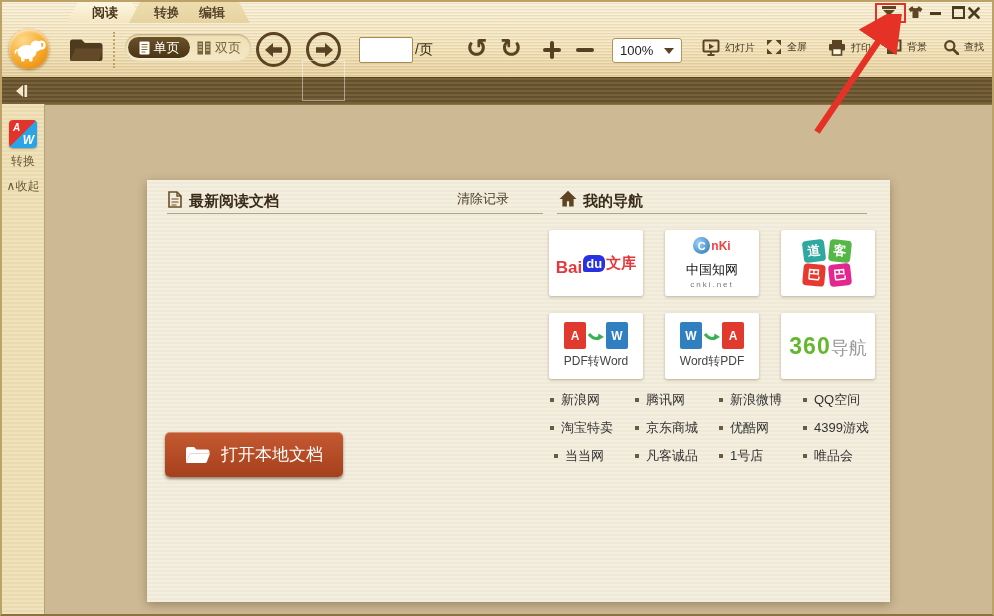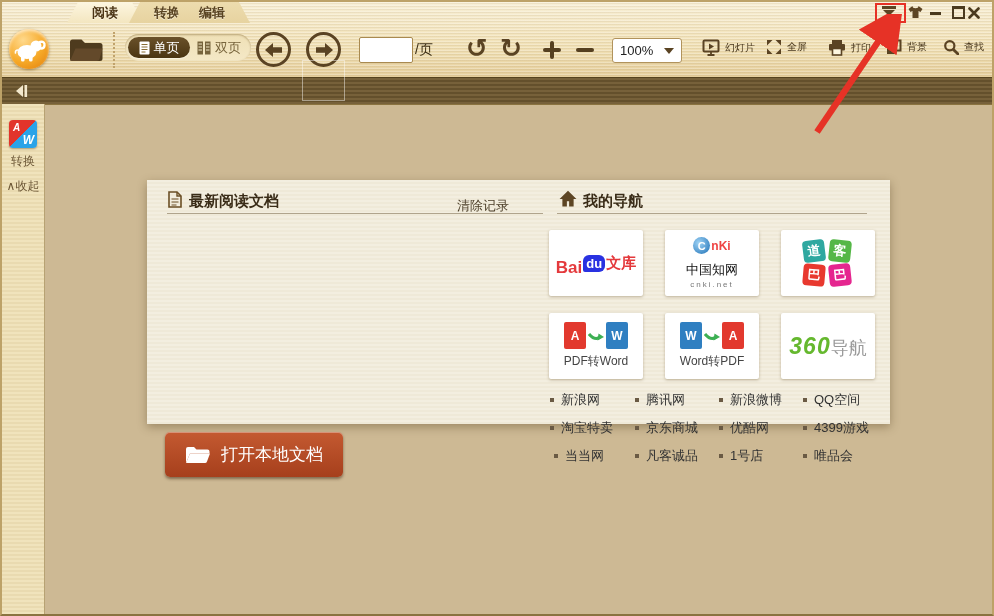--- a/index.html
+++ b/index.html
@@ -90,27 +90,27 @@
   .conv-icon{
     position:absolute;left:7px;top:16px;width:28px;height:28px;border-radius:4px;
     background:linear-gradient(135deg,#e2342b 0 50%,#2aa3e8 50% 100%);
     box-shadow:0 1px 2px rgba(80,50,10,.4);
   }
   .conv-icon .a{position:absolute;left:4px;top:2px;color:#fff;font-size:10px;font-weight:bold;font-style:italic;}
   .conv-icon .w{position:absolute;right:3px;bottom:1px;color:#fff;font-size:12px;font-weight:bold;font-style:italic;}
   .sb-label{position:absolute;left:0;width:42px;text-align:center;font-size:12px;color:#6b5636;}
   
   .panel{
-    position:absolute;left:145px;top:178px;width:743px;height:244px;
+    position:absolute;left:145px;top:178px;width:743px;height:422px;
     background:repeating-linear-gradient(180deg,#f3eee0 0 2px,#efe9d8 2px 4px);
     box-shadow:0 3px 9px rgba(80,60,30,.40);
   }
   .ph-title{position:absolute;font-size:15px;font-weight:bold;color:#3a2c18;}
   .ph-underline{position:absolute;top:33px;border-bottom:1px solid #b0a48c;}
-  .clearrec{position:absolute;left:310px;top:17px;font-size:13px;color:#4a3c26;cursor:pointer;}
+  .clearrec{position:absolute;left:310px;top:10px;font-size:13px;color:#4a3c26;cursor:pointer;}
   .openbtn{
     position:absolute;left:18px;top:252px;width:178px;height:45px;border-radius:5px;
     background:linear-gradient(#c45a31,#a63f1c);border:none;
     box-shadow:0 2px 3px rgba(60,30,10,.5), inset 0 1px 0 rgba(255,255,255,.35);
     display:flex;align-items:center;justify-content:center;gap:10px;
     color:#fff;font-size:17px;cursor:pointer;font-family:inherit;
   }
   .tile{
     position:absolute;width:94px;height:66px;background:#fff;border-radius:2px;
     box-shadow:0 1px 3px rgba(120,100,60,.45);
@@ -134,21 +134,21 @@
   .d88 .c1{background:#55b747;transform:rotate(6deg);}
   .d88 .c2{background:#e8392f;transform:rotate(5deg);}
   .d88 .c3{background:#e5268f;transform:rotate(-6deg);}
   
   .docrow{display:flex;align-items:center;gap:2px;}
   .doc{width:22px;height:27px;border-radius:2px;color:#fff;font-weight:bold;font-size:12px;display:flex;align-items:center;justify-content:center;}
   .doc.red{background:#e2392e;}
   .doc.blue{background:#2f7fc1;}
   .tile-label{font-size:12px;color:#444;margin-top:4px;}
   
-  .n360-brand{color:#65b82e;font-weight:bold;font-size:23px;letter-spacing:1px;display:inline;font-style:italic;}
+  .n360-brand{color:#65b82e;font-weight:bold;font-size:23px;letter-spacing:1px;display:inline;}
   .n360-suffix{color:#9a9a9a;font-size:18px;display:inline;}
   
   .link{position:absolute;display:flex;align-items:center;gap:7px;font-size:13px;color:#333;cursor:pointer;}
   .link .bullet{width:4px;height:4px;background:#6a5a44;}
   
   .ann-box{position:absolute;left:873px;top:1px;width:27px;height:16px;border:2px solid #e63226;z-index:9;}
   .ann-arrow{position:absolute;left:788px;top:12px;z-index:9;pointer-events:none;}
 </style>
 </head>
 <body>

